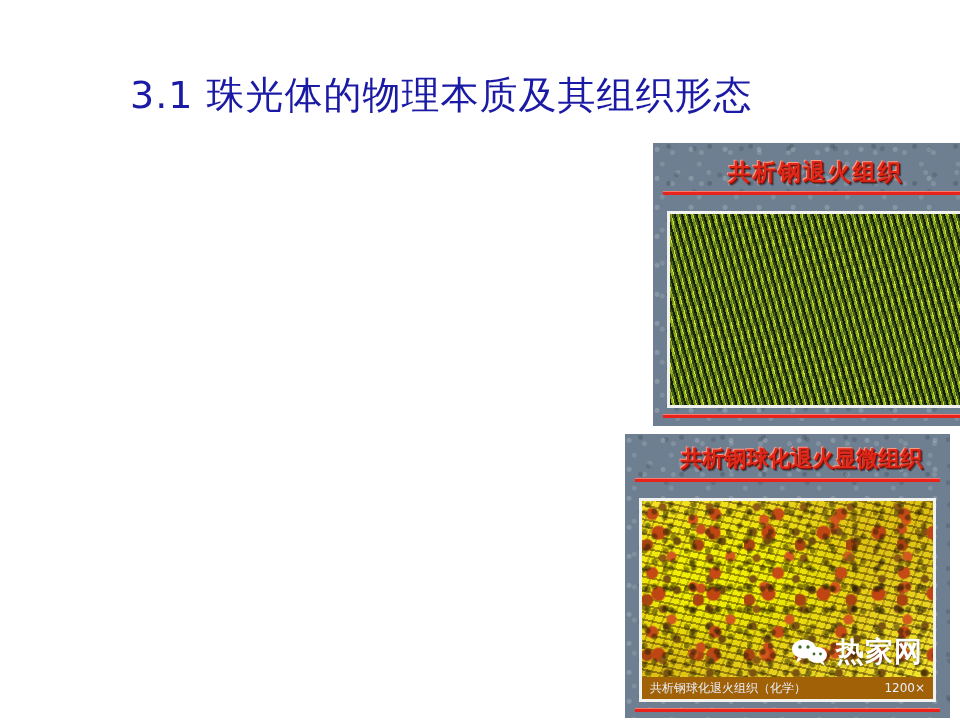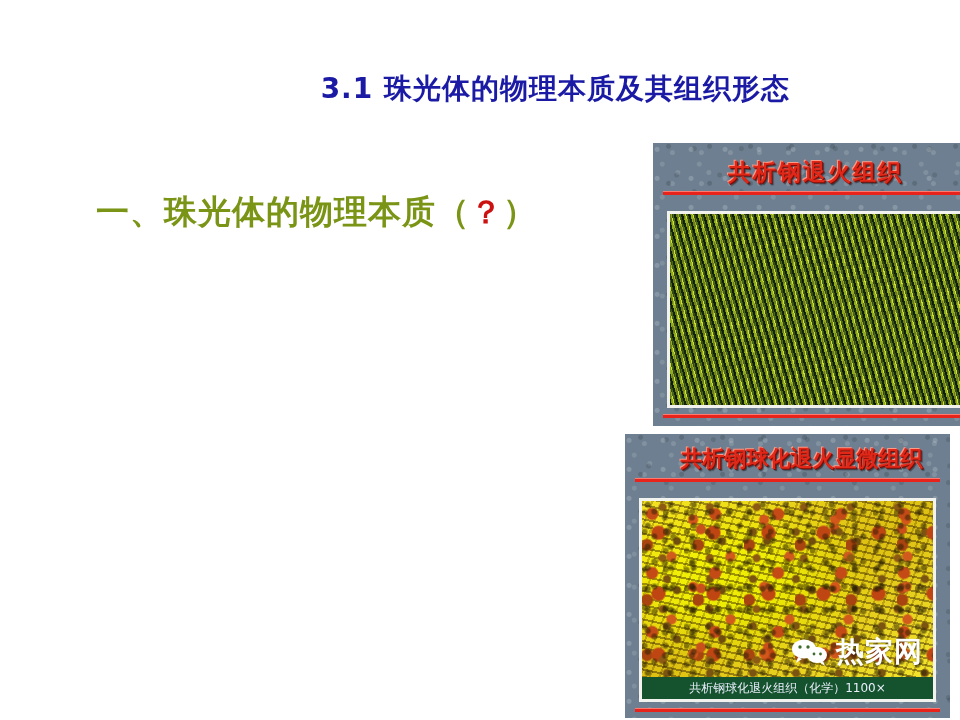--- a/index.html
+++ b/index.html
@@ -19,26 +19,25 @@
     background: #ffffff;
   }
 
   
   #slide-title {
     position: absolute;
     left: 130px;
     top: 70px;
     width: 660px;
     font-family: "DejaVu Sans", "Liberation Sans", sans-serif;
-    font-size: 28px;
-    font-weight: bold;
+    font-size: 38px;
+    font-weight: normal;
     color: #1a1aa5;
     letter-spacing: 1px;
     white-space: nowrap;
-    text-align: right;
   }
 
   
   #subtitle {
     position: absolute;
     left: 96px;
     top: 190px;
     font-family: "Liberation Serif", "DejaVu Serif", serif;
     font-size: 33px;
     font-weight: bold;
@@ -213,24 +212,24 @@
       radial-gradient(circle at 85% 72%, rgba(40,30,4,.50) 0 2px, transparent 4px),
       radial-gradient(circle at 12% 62%, rgba(40,30,4,.50) 0 2px, transparent 4px);
     background-size: 23px 21px, 19px 25px, 27px 23px, 21px 19px;
   }
 
   
   #blue-strip {
     position: absolute;
     left: 0; right: 0; bottom: 0;
     height: 22px;
-    background: #14532d;
+    background: #a16207;
     display: flex;
     align-items: center;
-    justify-content: center;
+    justify-content: space-between;
     padding: 0 8px;
     font-family: "DejaVu Sans", "Liberation Sans", sans-serif;
     font-size: 12px;
     color: #e9eefc;
     z-index: 5;
   }
 
   
   #watermark {
     position: absolute;
@@ -251,23 +250,20 @@
     letter-spacing: 1px;
   }
 </style>
 </head>
 <body>
 
 <div id="slide">
 
   <div id="slide-title">3.1  珠光体的物理本质及其组织形态</div>
 
-  <div id="subtitle">
-    <span>一、珠光体的物理本质（</span><span class="qmark">？</span><span>）</span>
-  </div>
 
 
   <div class="panel" id="panel-top">
     <div class="panel-caption">共析钢退火组织</div>
     <div class="red-rule" id="top-rule-a"></div>
     <div class="micrograph" id="micro-top">
       <div class="tex-lamellar"></div>
     </div>
     <div class="red-rule" id="top-rule-b"></div>
   </div>
@@ -288,20 +284,20 @@
           <ellipse cx="27" cy="18" rx="10" ry="8" fill="#ffffff"></ellipse>
           <polygon points="33,24 35,29 30,25.5" fill="#ffffff"></polygon>
           <circle cx="24" cy="17" r="1.4" fill="#3d6b2a"></circle>
           <circle cx="30.5" cy="17" r="1.4" fill="#3d6b2a"></circle>
         </svg>
         <span class="wm-text">热家网</span>
       </div>
 
       <div id="blue-strip">
         <span>共析钢球化退火组织（化学）</span>
-        <span>1100×</span>
+        <span>1200×</span>
       </div>
     </div>
 
     <div class="red-rule" id="bot-rule-b"></div>
   </div>
 
 </div>
 
 </body></html>

